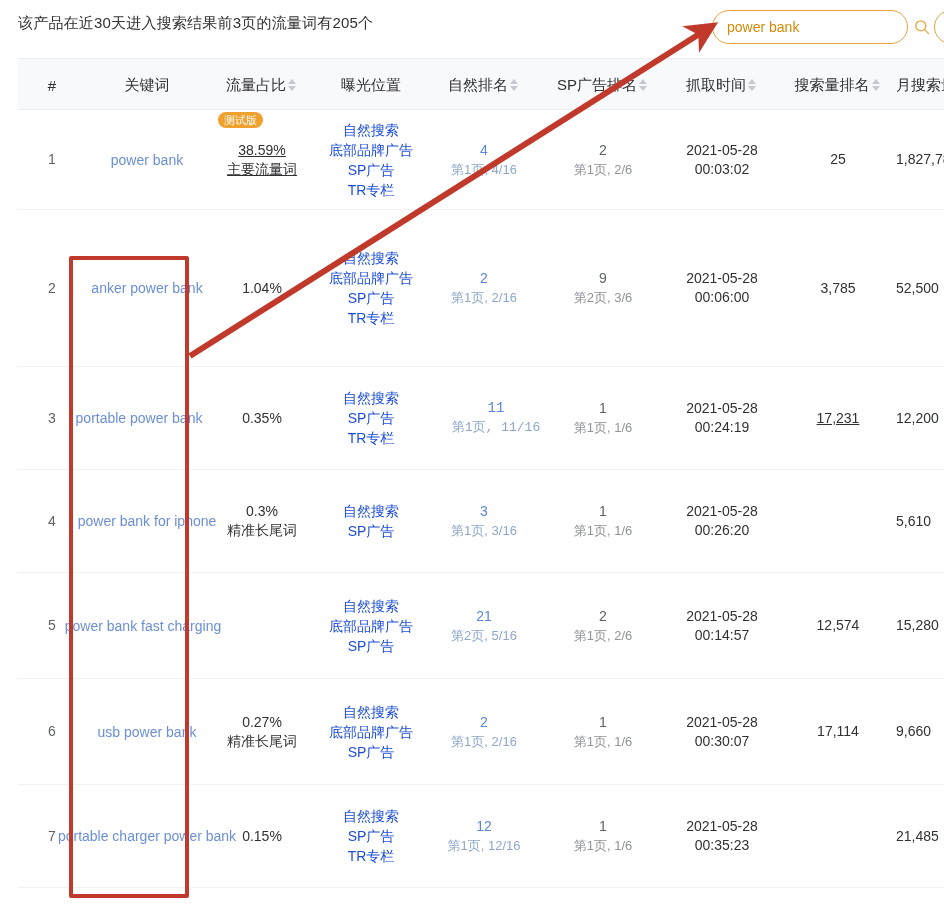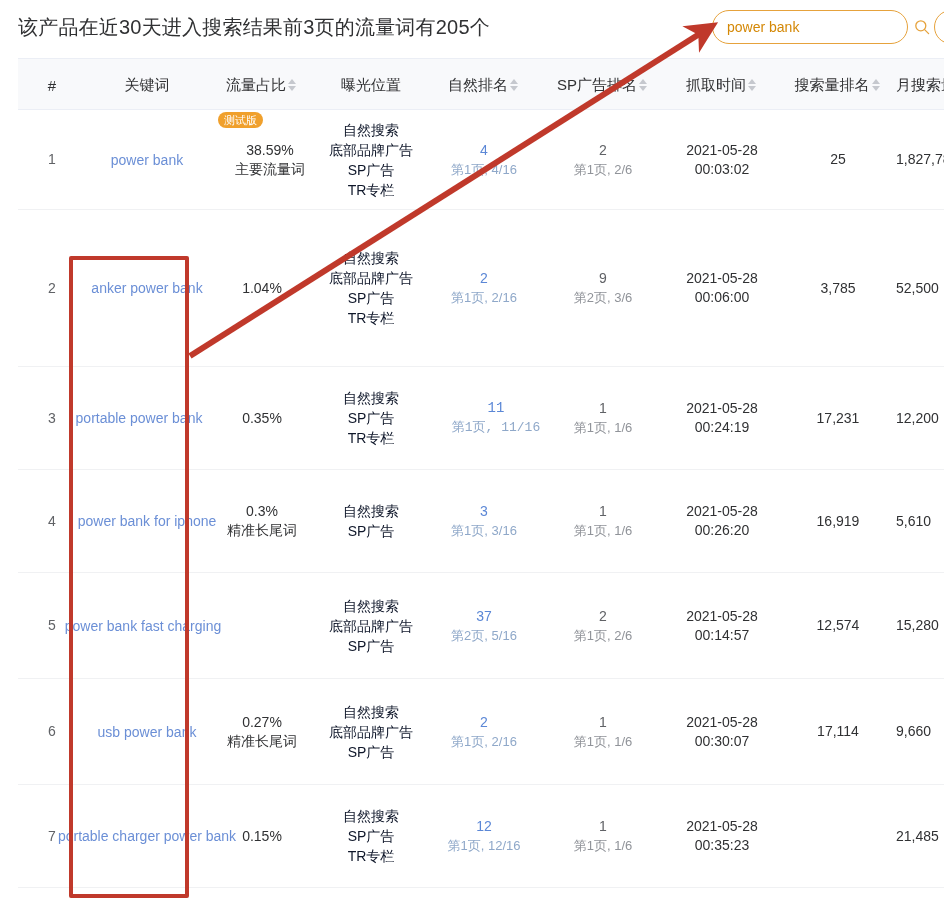--- a/index.html
+++ b/index.html
@@ -9,21 +9,21 @@
     background: #ffffff;
     font-family: "Liberation Sans", "DejaVu Sans", sans-serif;
     overflow: hidden;
   }
   #root { position: relative; width: 944px; height: 904px; background:#fff; }
 
   
   .summary {
     position: absolute;
     left: 18px; top: 14px;
-    font-size: 20px;
+    font-size: 15px;
     color: #303133;
     letter-spacing: .2px;
     white-space: nowrap;
   }
 
   
   .searchbox {
     position: absolute;
     left: 712px; top: 10px;
     width: 196px; height: 34px;
@@ -127,21 +127,21 @@
   .kw {
     color: #6b8fd6;
     cursor: pointer;
     line-height: 20px;
   }
   .rank-main { color: #5b87d6; cursor:pointer; }
   .rank-sub  { color: #8fa8c9; font-size: 13px; }
   .rank-main-grey { color: #606266; }
   .rank-sub-grey  { color: #909399; font-size: 13px; }
   .muted { color: #606266; }
-  .pos-ln { color: #0f172a; line-height: 20px; }
+  .pos-ln { color: #1d4ed8; line-height: 20px; }
   .num { color: #303133; }
 
   
   .anno-rect {
     position: absolute;
     left: 69px; top: 256px;
     width: 120px; height: 642px;
     border: 4px solid #c0392b;
     border-radius: 2px;
     pointer-events: none;
@@ -227,21 +227,21 @@
     </div>
 
     <div class="tbody" id="tbody">
         <div class="trow" style="height: 100px;">
           <div class="cell" style="left: 0px; width: 68px;">
             <span class="ln muted">1</span>
           </div>
           <div class="cell" style="left: 68px; width: 122px;">
             <span class="ln kw">power bank</span>
           </div>
-          <div class="cell" style="left: 198px; width: 108px;">
+          <div class="cell" style="left: 190px; width: 108px; text-decoration: underline;">
             <span class="ln">38.59%</span>
             <span class="ln">主要流量词</span>
           </div>
           <div class="cell" style="left: 298px; width: 110px;">
             <span class="ln pos-ln">自然搜索</span>
             <span class="ln pos-ln">底部品牌广告</span>
             <span class="ln pos-ln">SP广告</span>
             <span class="ln pos-ln">TR专栏</span>
           </div>
           <div class="cell" style="left: 408px; width: 116px;">
@@ -318,21 +318,21 @@
             <span class="ln rank-sub">第1页, 11/16</span>
           </div>
           <div class="cell" style="left: 524px; width: 122px;">
             <span class="ln rank-main-grey">1</span>
             <span class="ln rank-sub-grey">第1页, 1/6</span>
           </div>
           <div class="cell" style="left: 646px; width: 116px;">
             <span class="ln">2021-05-28</span>
             <span class="ln">00:24:19</span>
           </div>
-          <div class="cell" style="left: 762px; width: 116px;">
+          <div class="cell" style="left: 762px; width: 116px; text-decoration: underline;">
             <span class="ln num">17,231</span>
           </div>
           <div class="cell" style="left: 878px; width: 104px; align-items: flex-start;">
             <span class="ln num">12,200</span>
           </div>
         </div>
         <div class="trow" style="height: 103px;">
           <div class="cell" style="left: 0px; width: 68px;">
             <span class="ln muted">4</span>
           </div>
@@ -352,41 +352,38 @@
             <span class="ln rank-sub">第1页, 3/16</span>
           </div>
           <div class="cell" style="left: 524px; width: 122px;">
             <span class="ln rank-main-grey">1</span>
             <span class="ln rank-sub-grey">第1页, 1/6</span>
           </div>
           <div class="cell" style="left: 646px; width: 116px;">
             <span class="ln">2021-05-28</span>
             <span class="ln">00:26:20</span>
           </div>
-          <div class="cell" style="left: 762px; width: 116px;">
-            <span class="ln num">16,919</span>
-          </div>
           <div class="cell" style="left: 878px; width: 104px; align-items: flex-start;">
             <span class="ln num">5,610</span>
           </div>
         </div>
         <div class="trow" style="height: 106px;">
           <div class="cell" style="left: 0px; width: 68px;">
             <span class="ln muted">5</span>
           </div>
           <div class="cell" style="left: 64px; width: 122px;">
             <span class="ln kw">power bank fast charging</span>
           </div>
           <div class="cell" style="left: 298px; width: 110px;">
             <span class="ln pos-ln">自然搜索</span>
             <span class="ln pos-ln">底部品牌广告</span>
             <span class="ln pos-ln">SP广告</span>
           </div>
           <div class="cell" style="left: 408px; width: 116px;">
-            <span class="ln rank-main">37</span>
+            <span class="ln rank-main">21</span>
             <span class="ln rank-sub">第2页, 5/16</span>
           </div>
           <div class="cell" style="left: 524px; width: 122px;">
             <span class="ln rank-main-grey">2</span>
             <span class="ln rank-sub-grey">第1页, 2/6</span>
           </div>
           <div class="cell" style="left: 646px; width: 116px;">
             <span class="ln">2021-05-28</span>
             <span class="ln">00:14:57</span>
           </div>

